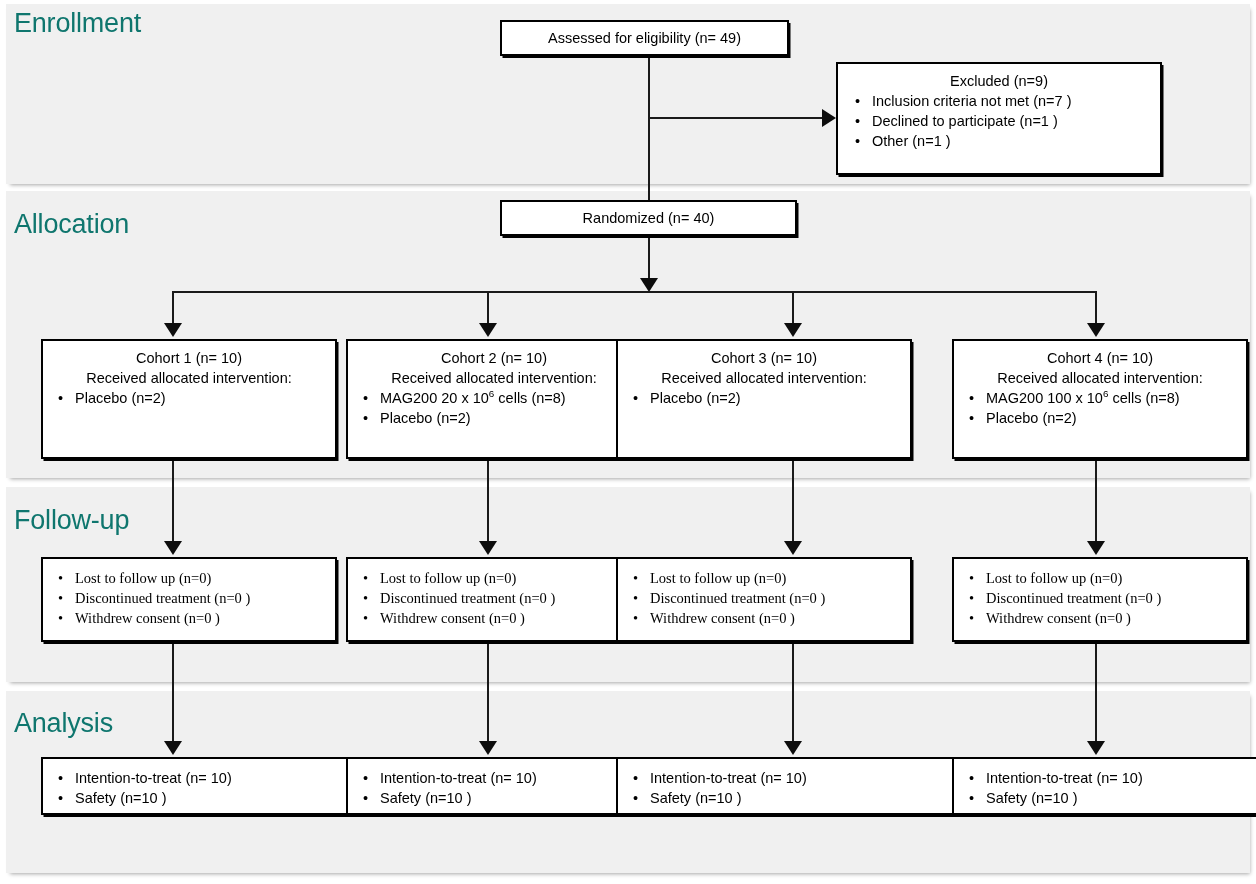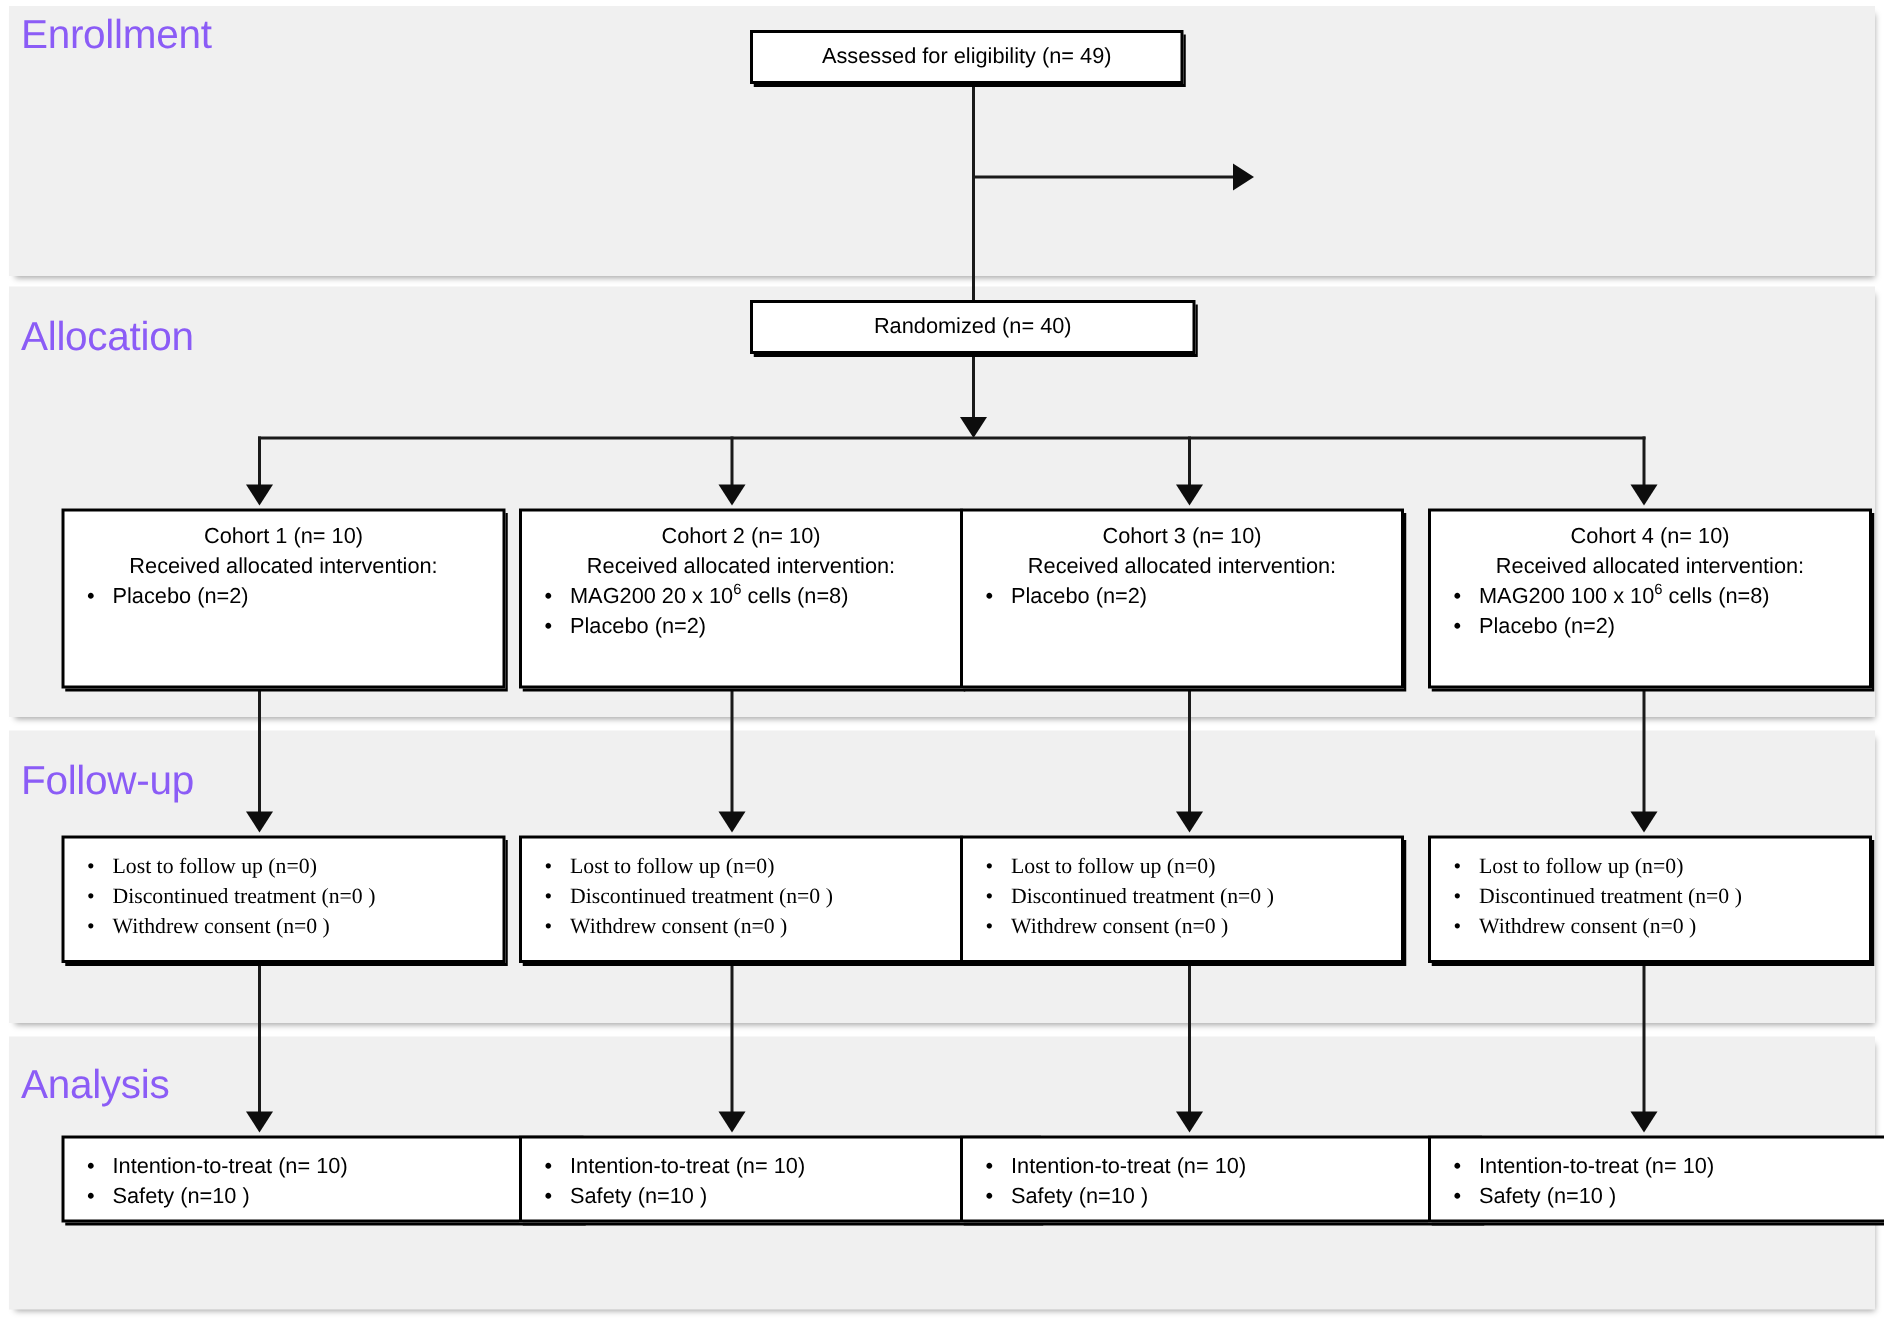--- a/index.html
+++ b/index.html
@@ -28,21 +28,21 @@
     width: 1244px;
     background: #f0f0f0;
     box-shadow: 2px 3px 4px -2px rgba(0,0,0,0.35);
     box-sizing: border-box;
   }
   .band-title {
     position: absolute;
     left: 14px;
     font-size: 27px;
     font-weight: 400;
-    color: #8b5cf6;
+    color: #0f766e;
     letter-spacing: -0.2px;
     white-space: nowrap;
     line-height: 1;
     text-align: right;
   }
 
   #band-enrollment { top: 4px;   height: 180px; }
   #band-allocation { top: 191px; height: 287px; }
   #band-followup   { top: 487px; height: 195px; }
   #band-analysis   { top: 691px; height: 182px; }
@@ -107,21 +107,21 @@
     top: 557px; width: 296px; height: 85px;
     padding: 9px 6px 0 6px;
     font-family: Liberation Serif, serif;
   }
   .analysis-box {
     top: 757px; width: 348px; height: 58px;
     padding: 9px 6px 0 6px;
   }
   .col0 { left: 41px;  }
   .col1 { left: 346px; }
-  .col2 { left: 640px; }
+  .col2 { left: 616px; }
   .col3 { left: 952px; }
 
   
   .vline {
     position: absolute;
     width: 2px;
     background: #1a1a1a;
   }
   .hline {
     position: absolute;
@@ -201,20 +201,28 @@
   <div class="vline" style="left:792px; top:642px; height:101px;"></div>
   <div class="arrow-down" style="left:784px; top:741px;"></div>
 
   <div class="vline" style="left:1095px; top:642px; height:101px;"></div>
   <div class="arrow-down" style="left:1087px; top:741px;"></div>
 
   <div class="box" id="box-assessed">
     <span class="ctr">Assessed for eligibility (n= 49)</span>
   </div>
 
+  <div class="box" id="box-excluded">
+    <div class="ctr">Excluded (n=9)</div>
+    <ul>
+      <li>Inclusion criteria not met (n=7 )</li>
+      <li>Declined to participate (n=1 )</li>
+      <li>Other (n=1 )</li>
+    </ul>
+  </div>
 
   <div class="box" id="box-randomized">
     <span class="ctr">Randomized (n= 40)</span>
   </div>
 
   <div class="box cohort-box col0">
     <div class="ctr">Cohort 1 (n= 10)</div>
     <div class="ctr">Received allocated intervention:</div>
     <ul>
       <li>Placebo (n=2)</li>

